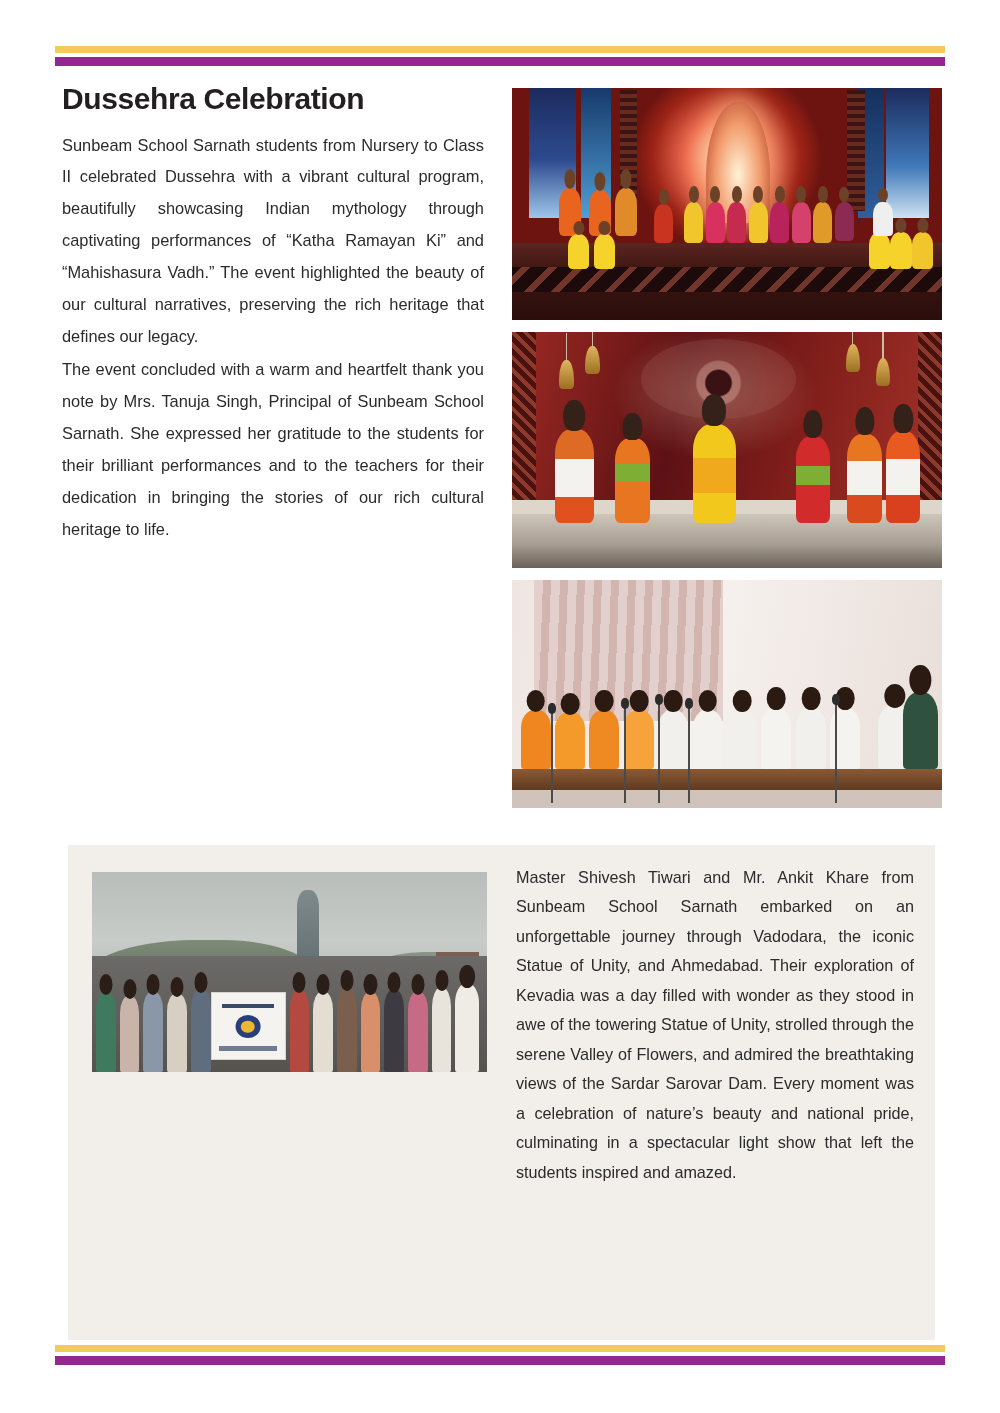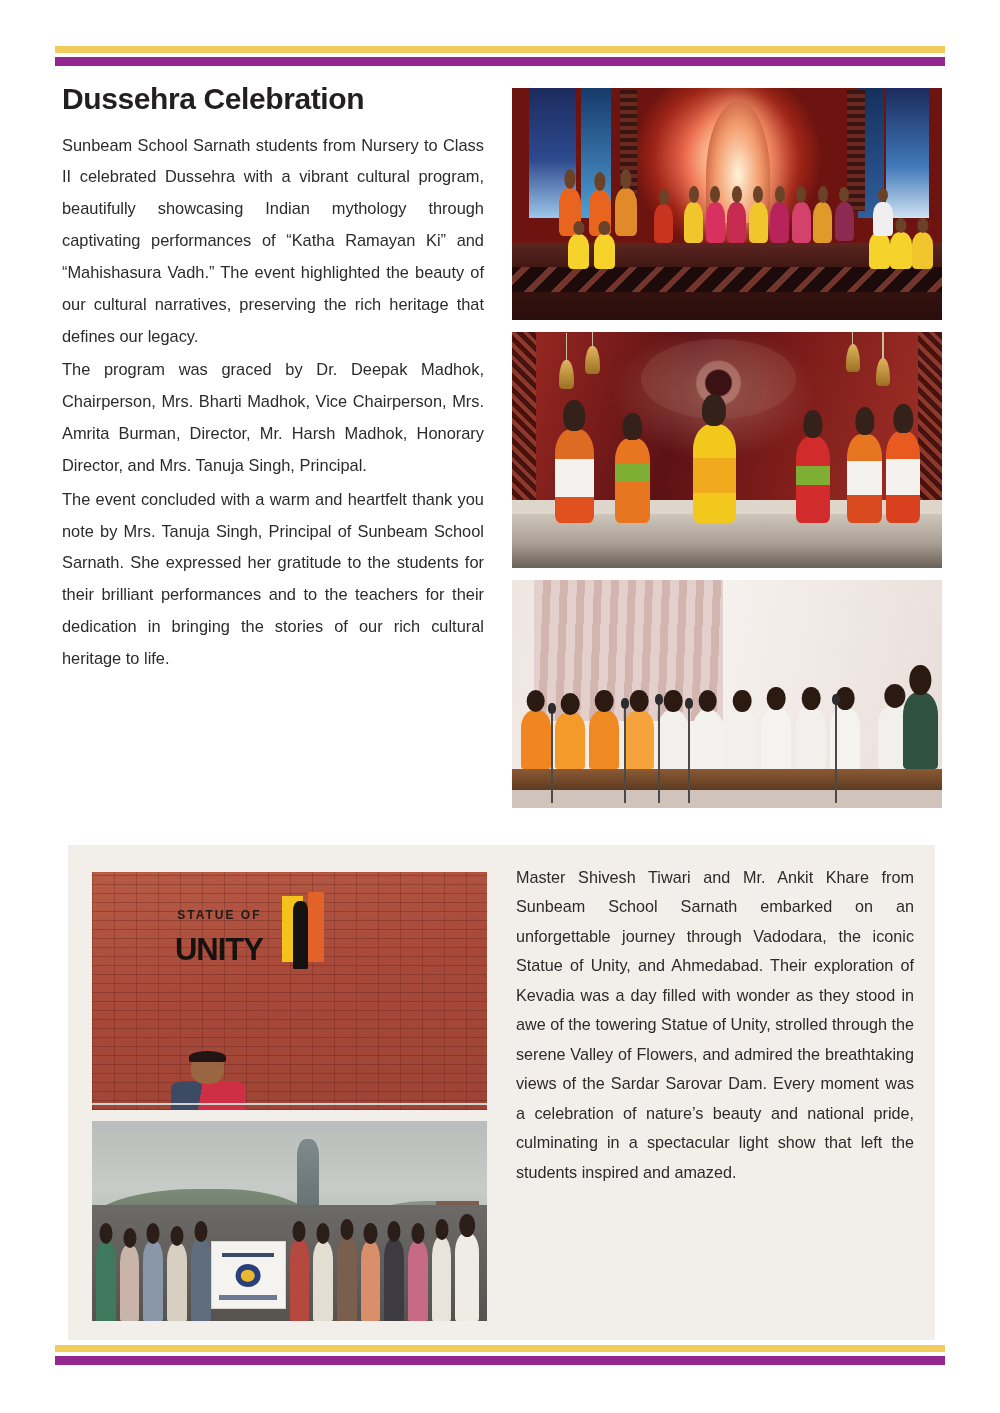--- a/index.html
+++ b/index.html
@@ -362,21 +362,20 @@
   <div class="rule-group top">
     <div class="rule-gold"></div>
     <div class="rule-purple"></div>
   </div>
 
   <div class="article-one">
 
     <div class="col-text-left">
       <h1 class="headline">Dussehra Celebration</h1>
       <p class="body-copy">Sunbeam School Sarnath students from Nursery to Class II celebrated Dussehra with a vibrant cultural program, beautifully showcasing Indian mythology through captivating performances of “Katha Ramayan Ki” and “Mahishasura Vadh.” The event highlighted the beauty of our cultural narratives, preserving the rich heritage that defines our legacy.</p>
-      <p class="body-copy">The program was graced by Dr. Deepak Madhok, Chairperson, Mrs. Bharti Madhok, Vice Chairperson, Mrs. Amrita Burman, Director, Mr. Harsh Madhok, Honorary Director, and Mrs. Tanuja Singh, Principal.</p>
       <p class="body-copy">The event concluded with a warm and heartfelt thank you note by Mrs. Tanuja Singh, Principal of Sunbeam School Sarnath. She expressed her gratitude to the students for their brilliant performances and to the teachers for their dedication in bringing the stories of our rich cultural heritage to life.</p>
     </div>
 
     <div class="col-photos-right">
 
       <div class="photo ph-stage">
         <div class="backwall"></div>
         <div class="arch"></div>
         <div class="banner b1"></div>
         <div class="banner b2"></div>
@@ -449,34 +448,20 @@
         <div class="mic" style="left:75%;height:46%;"></div>
       </div>
 
     </div>
   </div>
 
   <div class="article-two">
 
     <div class="gj-photos">
 
-      <div class="photo ph-sou">
-        <div class="brick"></div>
-        <div class="sign">
-          <div class="flag-y"></div>
-          <div class="flag-o"></div>
-          <div class="figure"></div>
-          <div class="sign-top">STATUE OF</div>
-          <div class="sign-main">UNITY</div>
-        </div>
-        <div class="boy-body"></div>
-        <div class="boy-head"></div>
-        <div class="boy-hair"></div>
-        <div class="railing"></div>
-      </div>
 
       <div class="photo ph-group">
         <div class="sky"></div>
         <div class="hills"></div>
         <div class="hills2"></div>
         <div class="statue"></div>
         <div class="pedestal"></div>
         <div class="building"></div>
         <div class="crowd"></div>
         <div class="person" style="left:1%;width:5%;height:40%;background:#3f7a5e;"></div>

